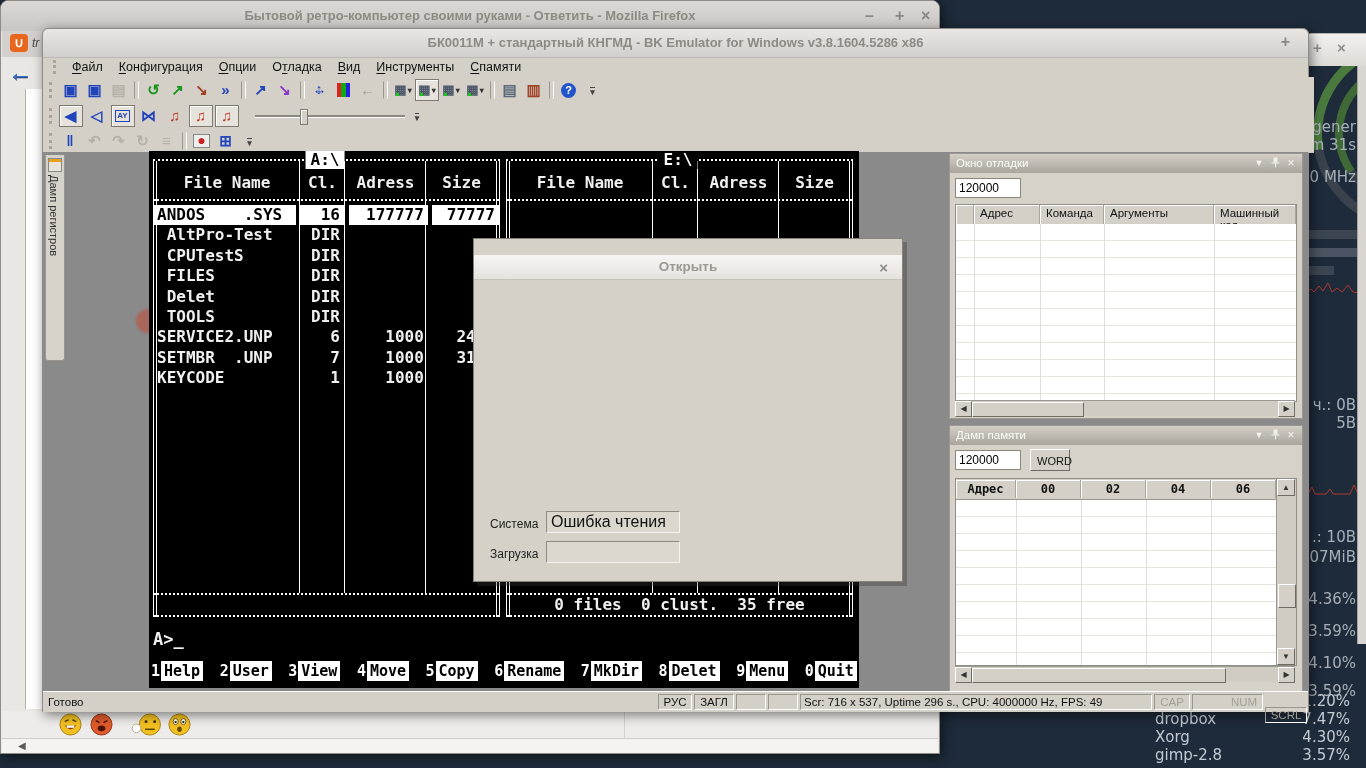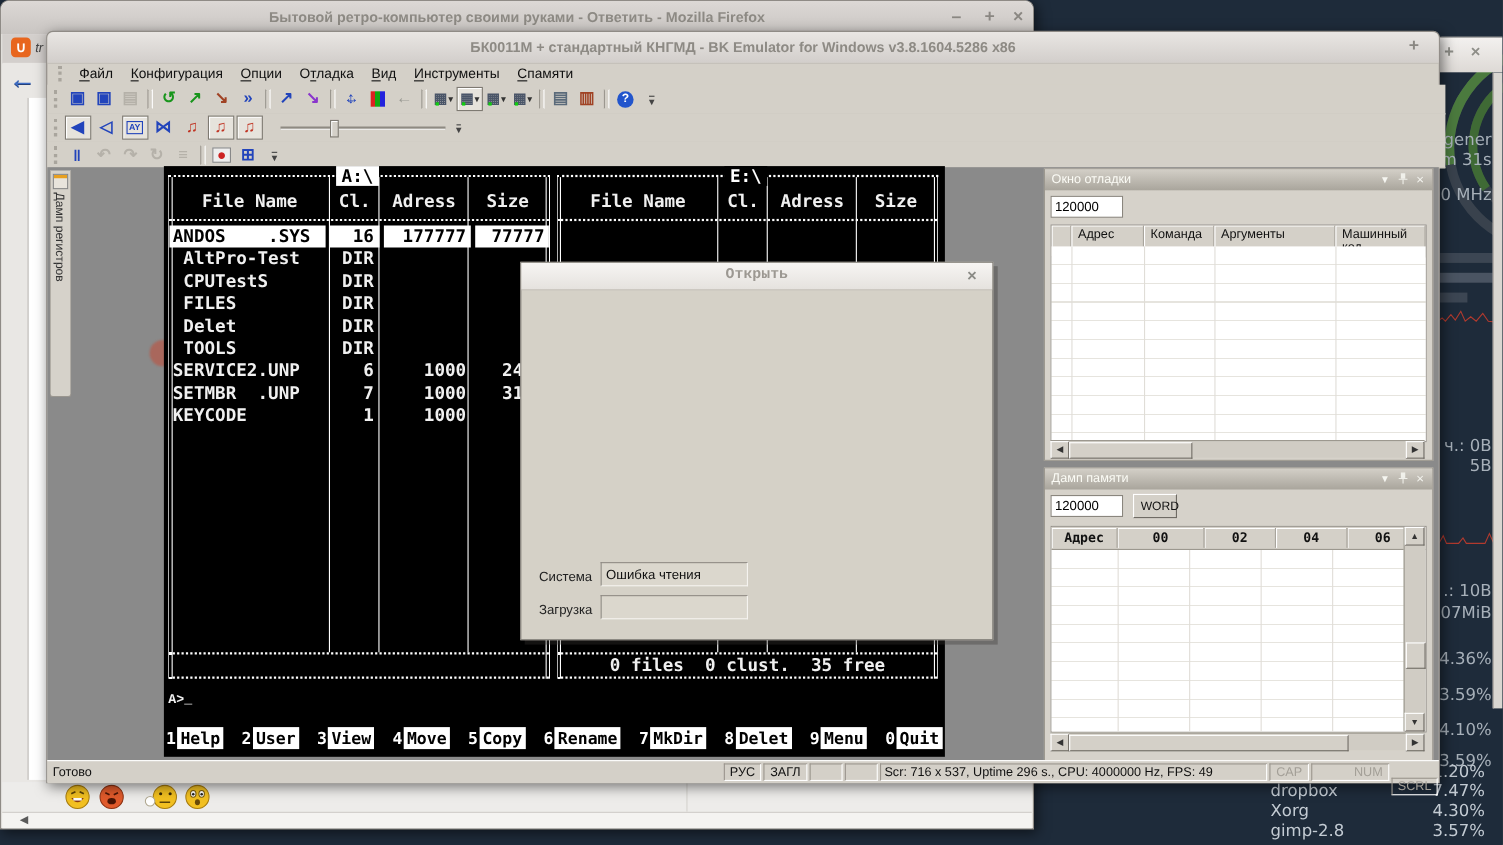--- a/index.html
+++ b/index.html
@@ -116,21 +116,21 @@
   .bk-hline{position:absolute;left:0;width:100%;border-top:2px dotted #fff;}
   .bk-vsep{position:absolute;top:0;width:1px;height:432px;background:#fff;}
   .bk-rows{position:absolute;left:0;top:44px;width:100%;}
   .bk-row{display:flex;height:20.4px;font-size:16px;line-height:20.4px;white-space:pre;}
   .bk-row .cn{width:143px;padding-left:3px;overflow:hidden;}
   .bk-row .cc{width:41px;margin-left:4px;text-align:right;padding-right:5px;}
   .bk-row .ca{width:77px;margin-left:4px;text-align:right;padding-right:4px;}
   .bk-row .cs{width:65px;margin-left:4px;text-align:right;padding-right:4px;}
   .bk-row.sel .cn,.bk-row.sel .cc,.bk-row.sel .ca,.bk-row.sel .cs{background:#fff;color:#000;}
   .bk-footer{position:absolute;left:0;top:434px;width:100%;text-align:center;font-size:16px;white-space:pre;}
-  .bk-prompt{position:absolute;left:4px;top:478px;font-size:12px;font-family:Liberation Mono, monospace;}
+  .bk-prompt{position:absolute;left:4px;top:478px;font-size:17px;}
   .bk-cursor{text-decoration:none;}
   .fnbar{position:absolute;left:2px;top:508px;width:706px;height:24px;display:flex;
          justify-content:space-between;align-items:center;}
   .fnkey{display:flex;font-size:15px;line-height:20px;}
   .fnnum{color:#fff;padding-right:1px;}
   .fnlabel{background:#fff;color:#000;padding:0 3px;}
 
   
   .dock{background:#d6d2ca;border:1px solid #9c988f;z-index:4;}
   .dock-debug{left:906px;top:124px;width:352px;height:264px;}
@@ -168,28 +168,28 @@
   .statusbar{left:0;top:662px;width:1265px;height:20px;background:#d4d0c8;border-top:1px solid #fff;
              display:flex;align-items:center;font-size:11.5px;color:#111;z-index:4;}
   .st-cell{border:1px solid;border-color:#9a958d #fff #fff #9a958d;height:14px;line-height:14px;
            margin:0 1px;padding:0 3px;white-space:nowrap;overflow:hidden;box-sizing:content-box;}
   .st-ready{flex:1;border:none;padding-left:4px;}
   .st-dim{color:#a39f97;}
 
   
   .dialog{left:473px;top:238px;width:428px;height:342px;background:#d5d1c7;border:1px solid #85827c;
           box-shadow:4px 4px 0 rgba(55,53,48,.35);z-index:6;}
-  .dlg-title{position:absolute;left:0;top:0;width:100%;height:24px;
-             background:linear-gradient(#f7f5f3,#e5e2de);border-bottom:1px solid #c6c2bc;font-family:Liberation Mono, monospace;}
+  .dlg-title{position:absolute;left:0;top:16px;width:100%;height:24px;
+             background:linear-gradient(#f7f5f3,#e5e2de);border-bottom:1px solid #c6c2bc;}
   .dlg-title-text{position:absolute;width:100%;text-align:center;top:4px;color:#9c9892;
                   font-weight:bold;font-size:13.5px;}
   .dlg-close{position:absolute;right:14px;top:4px;color:#8a8a85;font-size:15px;font-weight:bold;}
   .dlg-label{position:absolute;left:16px;font-size:12px;color:#222;}
   .dlg-field{position:absolute;left:72px;width:128px;height:20px;background:#dbd7cd;
-             border:1px solid;border-color:#8f8b84 #f5f3ef #f5f3ef #8f8b84;font-size:12px;
+             border:1px solid;border-color:#8f8b84 #f5f3ef #f5f3ef #8f8b84;font-size:16px;
              line-height:20px;padding-left:4px;color:#111;}
 </style>
 </head>
 <body>
 
 <div class="screen">
 
   <div class="a ring1"></div>
   <div class="a ring2"></div>
   <div class="a ring3"></div>
@@ -740,21 +740,21 @@
               <line x1="0.5" y1="6" x2="8.5" y2="6" stroke="#f0f0ea"></line>
               <line x1="4.5" y1="6" x2="4.5" y2="10.5" stroke="#f0f0ea"></line>
             </svg></span>
         <span class="dock-ico" style="right:4px;font-size:12px;">×</span>
       </div>
       <input class="dock-input" value="120000" style="">
       <button class="word-btn">WORD</button>
       <div class="grid-table" style="left:5px;top:52px;width:340px;height:186px;">
         <div class="grid-head mem-head" style="height:20px;align-items:center;">
           <span style="width:60px">Адрес</span>
-            <span style="width:79px">00</span>
+            <span style="width:65px">00</span>
             <span style="width:65px">02</span>
             <span style="width:65px">04</span>
             <span style="width:65px">06</span>
         </div>
         <div class="grid-body" style="top:21px;right:19px;">
           <div class="grid-vline" style="left:60px;"></div>
           <div class="grid-vline" style="left:125px;"></div>
           <div class="grid-vline" style="left:190px;"></div>
           <div class="grid-vline" style="left:255px;"></div>
         </div>

